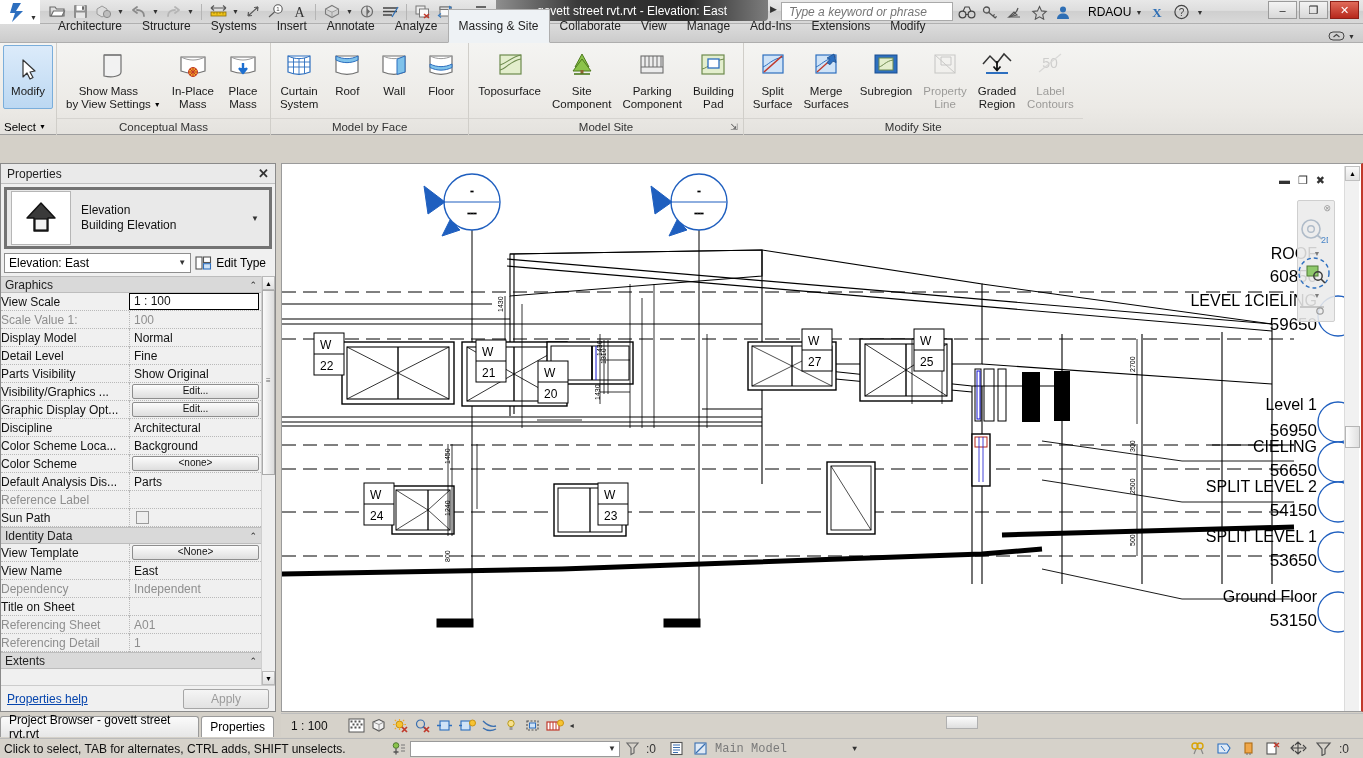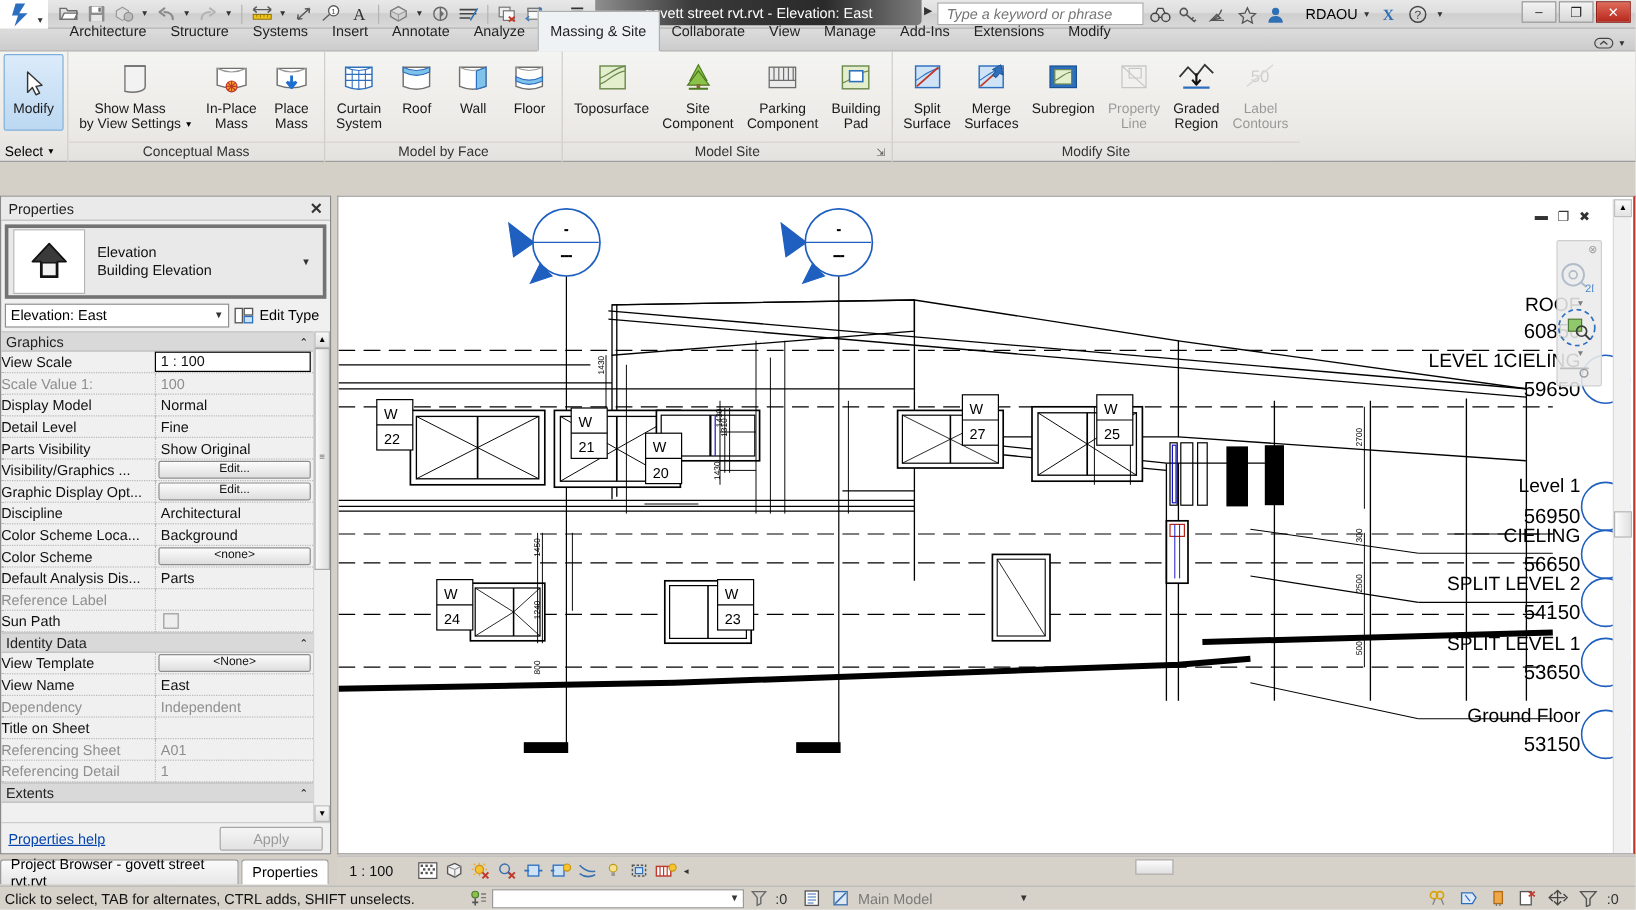--- a/index.html
+++ b/index.html
@@ -234,21 +234,21 @@
   .statusbar {
     position:absolute; left:0; top:738px; width:1363px; height:20px;
     background:#d6d2ca; border-top:1px solid #b9b9b9;
     display:flex; align-items:center; font-size:12px; color:#111;
   }
   .status-text { padding-left:4px; width:386px; white-space:nowrap; }
   .sb-ico { width:24px; height:20px; display:flex; align-items:center; justify-content:center; }
   .sb-combo { width:210px; height:16px; background:#fff; border:1px solid #9a9a9a; display:flex; align-items:center; padding:0 3px; }
   .sb-combo .cc { margin-left:auto; font-size:8px; color:#333; }
   .sb-count { font-size:12px; color:#333; margin:0 8px 0 2px; }
-  .sb-mainmodel { width:148px; height:16px; background:#d6d2ca; display:flex; align-items:center; padding:0 3px; color:#7a7a7a; }
+  .sb-mainmodel { width:148px; height:16px; background:#d6d2ca; display:flex; align-items:center; padding:0 3px; color:#7a7a7a;font-family:Liberation Mono, monospace; }
   .sb-right { margin-left:auto; display:flex; align-items:center; padding-right:6px; gap:1px; }
 </style>
 </head>
 <body>
 
 <div class="app">
 
   <div class="titlebar">
     <div class="rlogo">
       <svg width="26" height="22" viewBox="0 0 26 22">

